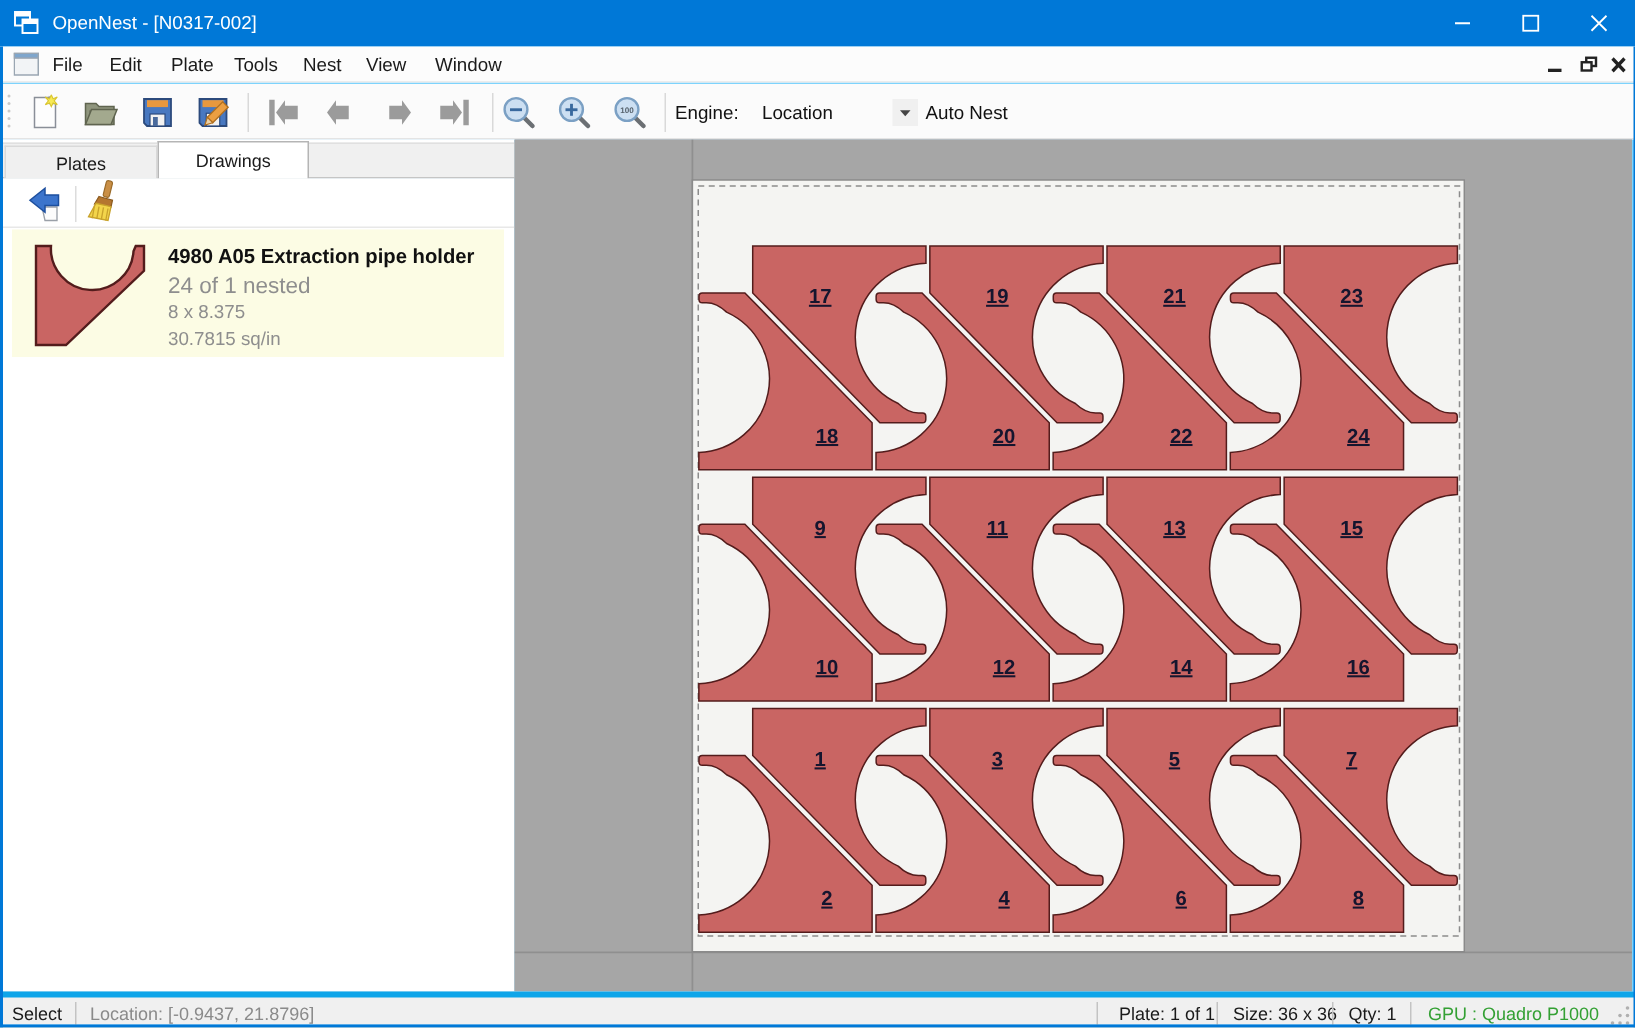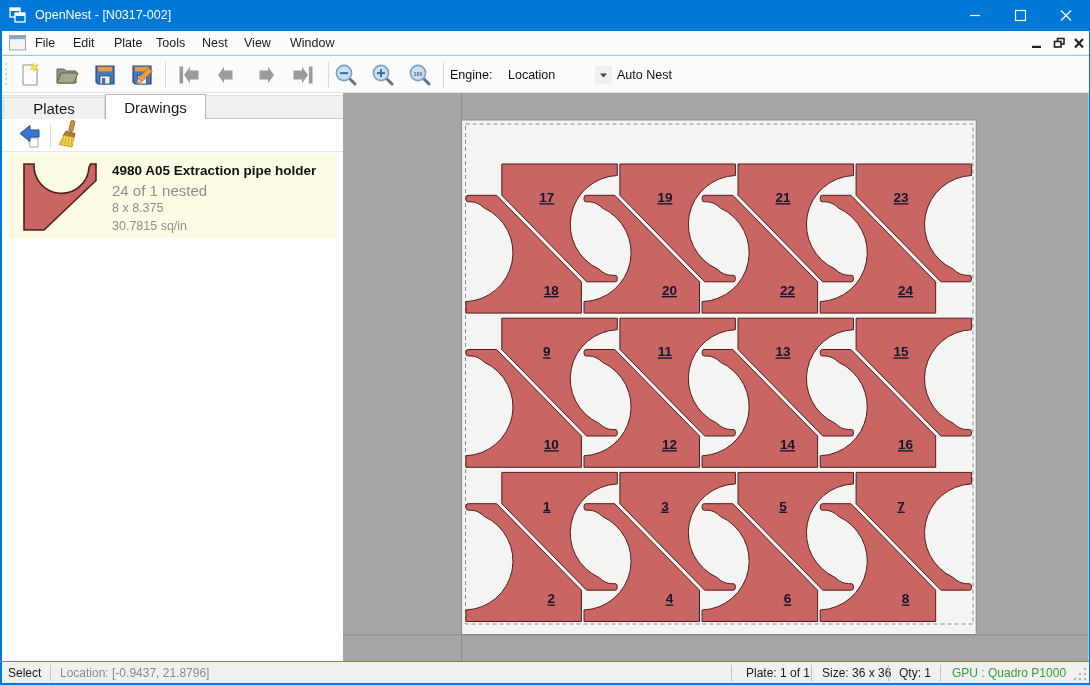--- a/index.html
+++ b/index.html
@@ -8,25 +8,25 @@
 .abs{position:absolute}
 #titlebar{left:0;top:0;width:1090px;height:31px;background:#0078d7;color:#fff}
 #titlebar .t{position:absolute;left:35px;top:8px;font-size:12.5px}
 #menubar{left:0;top:31px;width:1090px;height:24px;background:#fcfcfc;border-bottom:1px solid #ececec}
 .mi{position:absolute;top:5px;font-size:12.5px;color:#1a1a1a}
 #toolbar{left:0;top:56px;width:1090px;height:37px;background:#fbfbfb;border-bottom:1px solid #e4e4e4}
 .tsep{position:absolute;top:6px;width:1px;height:26px;background:#d9d9d9}
 #tabstrip{left:0;top:93px;width:343px;height:26px;background:#fff}
 #lpanel{left:0;top:119px;width:343px;height:542px;background:#fff}
 #canvas{left:343px;top:93px;width:745px;height:568px;background:#a6a6a6}
-#statusbar{left:0;top:661px;width:1090px;height:22px;background:#f0f0f0;border-top:1px solid #0ea5e9;font-size:12px}
+#statusbar{left:0;top:661px;width:1090px;height:22px;background:#f0f0f0;border-top:4px solid #0ea5e9;font-size:12px}
 .ssep{position:absolute;top:3px;width:1px;height:16px;background:#c3c3c3}
 .stxt{position:absolute;top:3.5px;color:#1a1a1a}
 .sgray{color:#8a8a8a}
-.tab{position:absolute;font-size:15px;color:#1a1a1a;text-align:center}
+.tab{position:absolute;font-size:12px;color:#1a1a1a;text-align:center}
 .bl{position:absolute;background:#0078d7}
 </style></head><body>
 <div id="win">
 <div id="titlebar" class="abs">
 <div class="abs" style="left:9px;top:7px"><svg width="17" height="16" viewBox="0 0 17 16">
 <rect x="1" y="1" width="10" height="9" fill="none" stroke="#fff" stroke-width="1.3"></rect>
 <rect x="1" y="1" width="10" height="3" fill="#fff"></rect>
 <rect x="6" y="6" width="10" height="9" fill="#0078d7" stroke="#fff" stroke-width="1.3"></rect>
 <rect x="6" y="6" width="10" height="3" fill="#fff"></rect>
 </svg></div>

